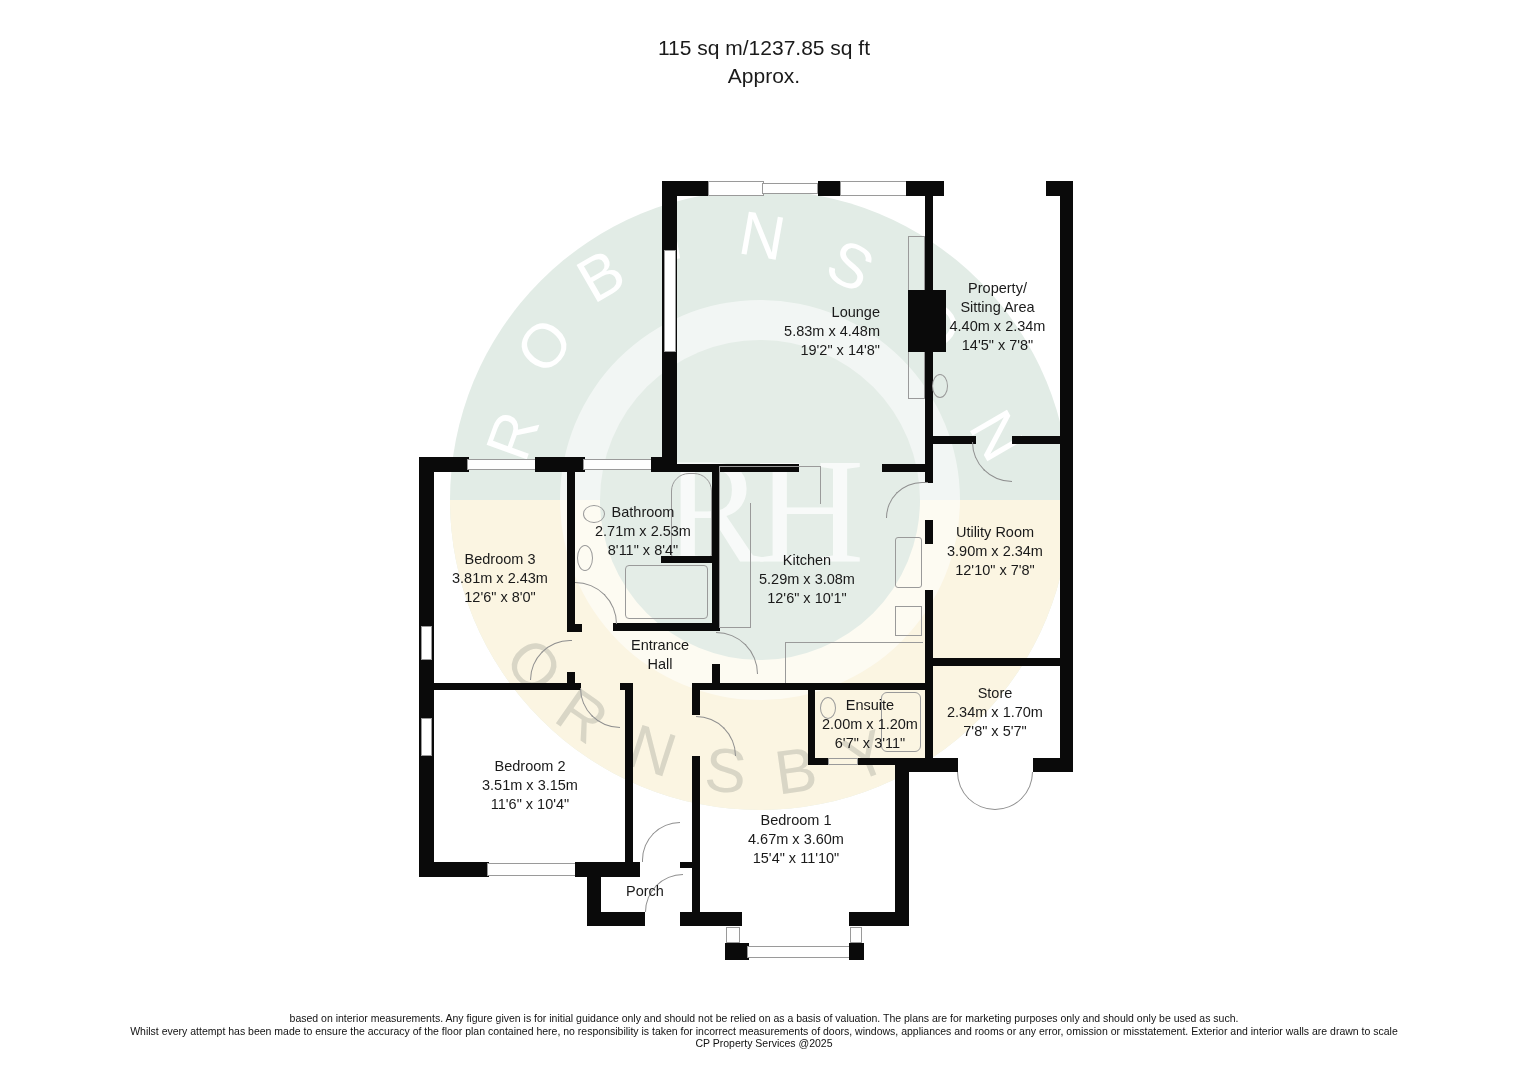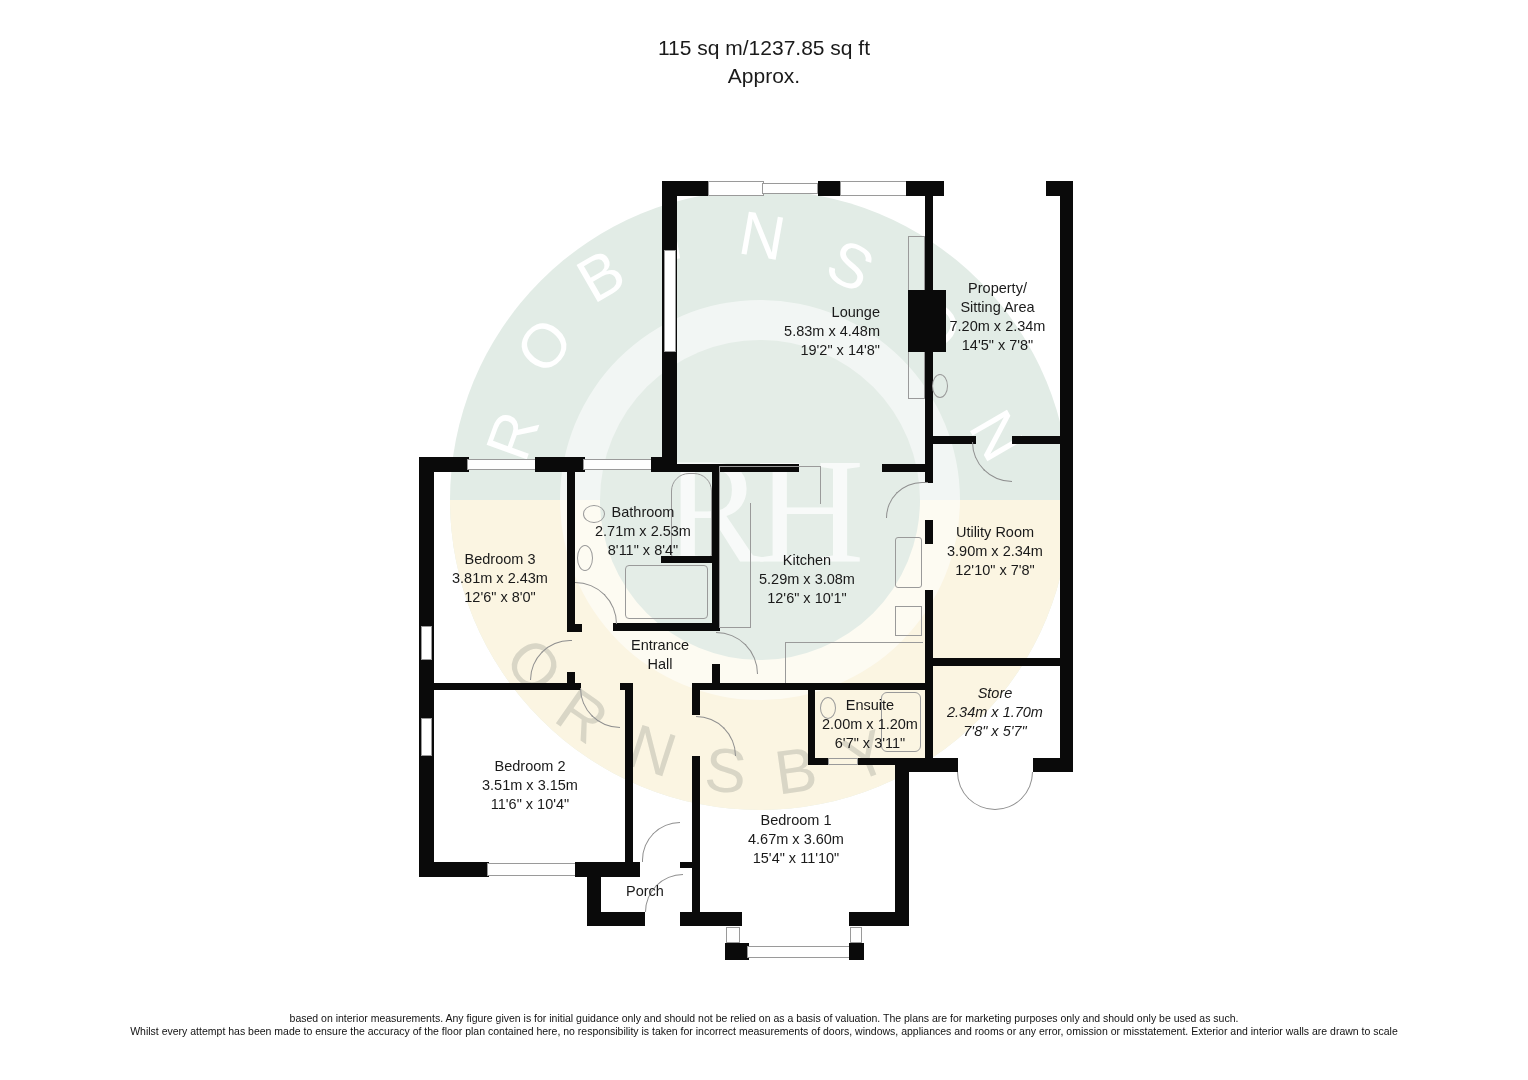--- a/index.html
+++ b/index.html
@@ -170,21 +170,21 @@
 </div>
 
 <div class="room" style="left:720px;top:303px;width:160px;text-align:right;">
   <span>Lounge</span>
   <span>5.83m x 4.48m</span>
   <span>19'2" x 14'8"</span>
 </div>
 <div class="room" style="left:930px;top:279px;width:135px;">
   <span>Property/</span>
   <span>Sitting Area</span>
-  <span>7.20m x 2.34m</span>
+  <span>4.40m x 2.34m</span>
   <span>14'5" x 7'8"</span>
 </div>
 <div class="room" style="left:583px;top:503px;width:120px;">
   <span>Bathroom</span>
   <span>2.71m x 2.53m</span>
   <span>8'11" x 8'4"</span>
 </div>
 <div class="room" style="left:440px;top:550px;width:120px;">
   <span>Bedroom 3</span>
   <span>3.81m x 2.43m</span>
@@ -202,21 +202,21 @@
 </div>
 <div class="room" style="left:620px;top:636px;width:80px;">
   <span>Entrance</span>
   <span>Hall</span>
 </div>
 <div class="room" style="left:812px;top:696px;width:116px;">
   <span>Ensuite</span>
   <span>2.00m x 1.20m</span>
   <span>6'7" x 3'11"</span>
 </div>
-<div class="room" style="left:932px;top:684px;width:126px;font-style:italic;">
+<div class="room" style="left:932px;top:684px;width:126px;">
   <span>Store</span>
   <span>2.34m x 1.70m</span>
   <span>7'8" x 5'7"</span>
 </div>
 <div class="room" style="left:470px;top:757px;width:120px;">
   <span>Bedroom 2</span>
   <span>3.51m x 3.15m</span>
   <span>11'6" x 10'4"</span>
 </div>
 <div class="room" style="left:736px;top:811px;width:120px;">
@@ -224,13 +224,14 @@
   <span>4.67m x 3.60m</span>
   <span>15'4" x 11'10"</span>
 </div>
 <div class="room" style="left:615px;top:882px;width:60px;">
   <span>Porch</span>
 </div>
 
 <div class="disclaimer">
   <div>based on interior measurements. Any figure given is for initial guidance only and should not be relied on as a basis of valuation. The plans are for marketing purposes only and should only be used as such.</div>
   <div>Whilst every attempt has been made to ensure the accuracy of the floor plan contained here, no responsibility is taken for incorrect measurements of doors, windows, appliances and rooms or any error, omission or misstatement. Exterior and interior walls are drawn to scale</div>
+  <div>CP Property Services @2025</div>
 </div>
 
 </body></html>

